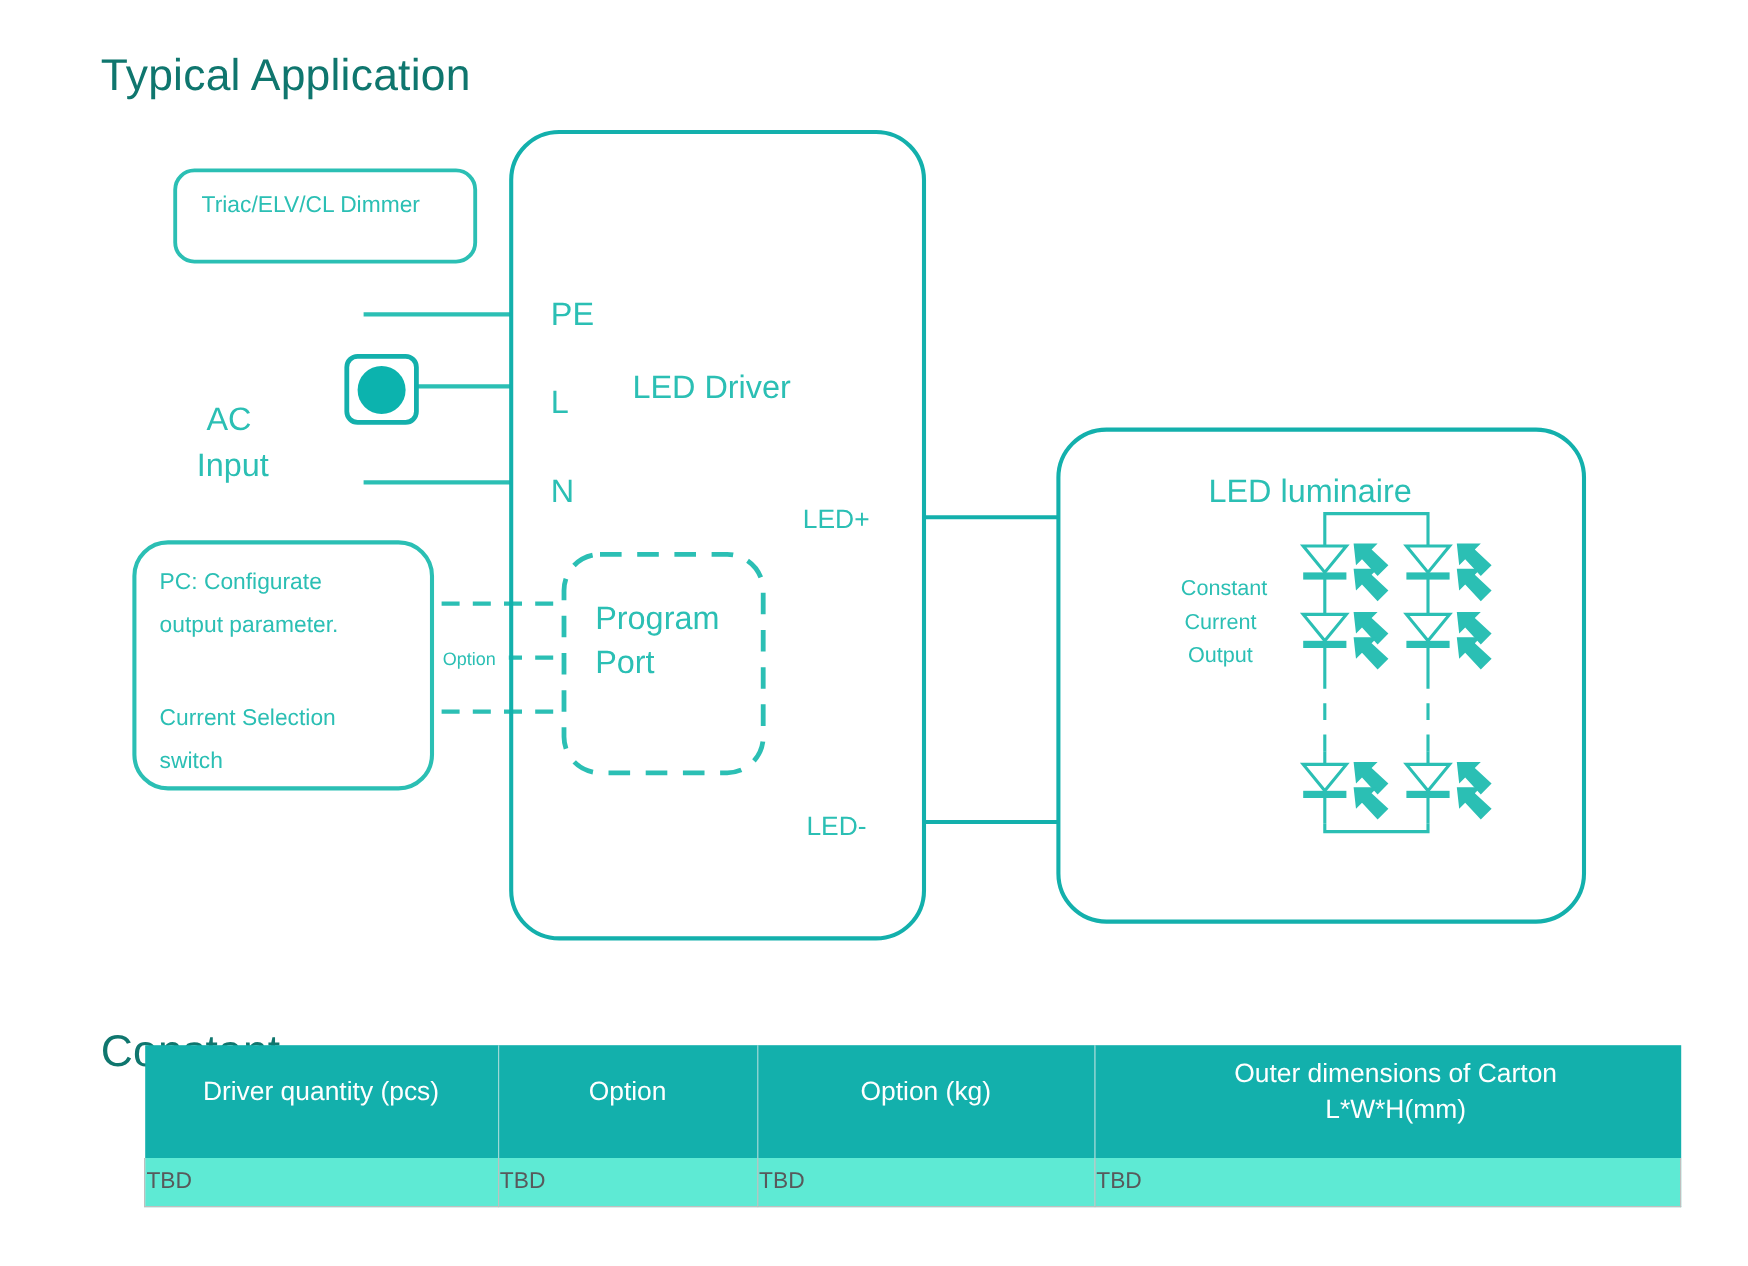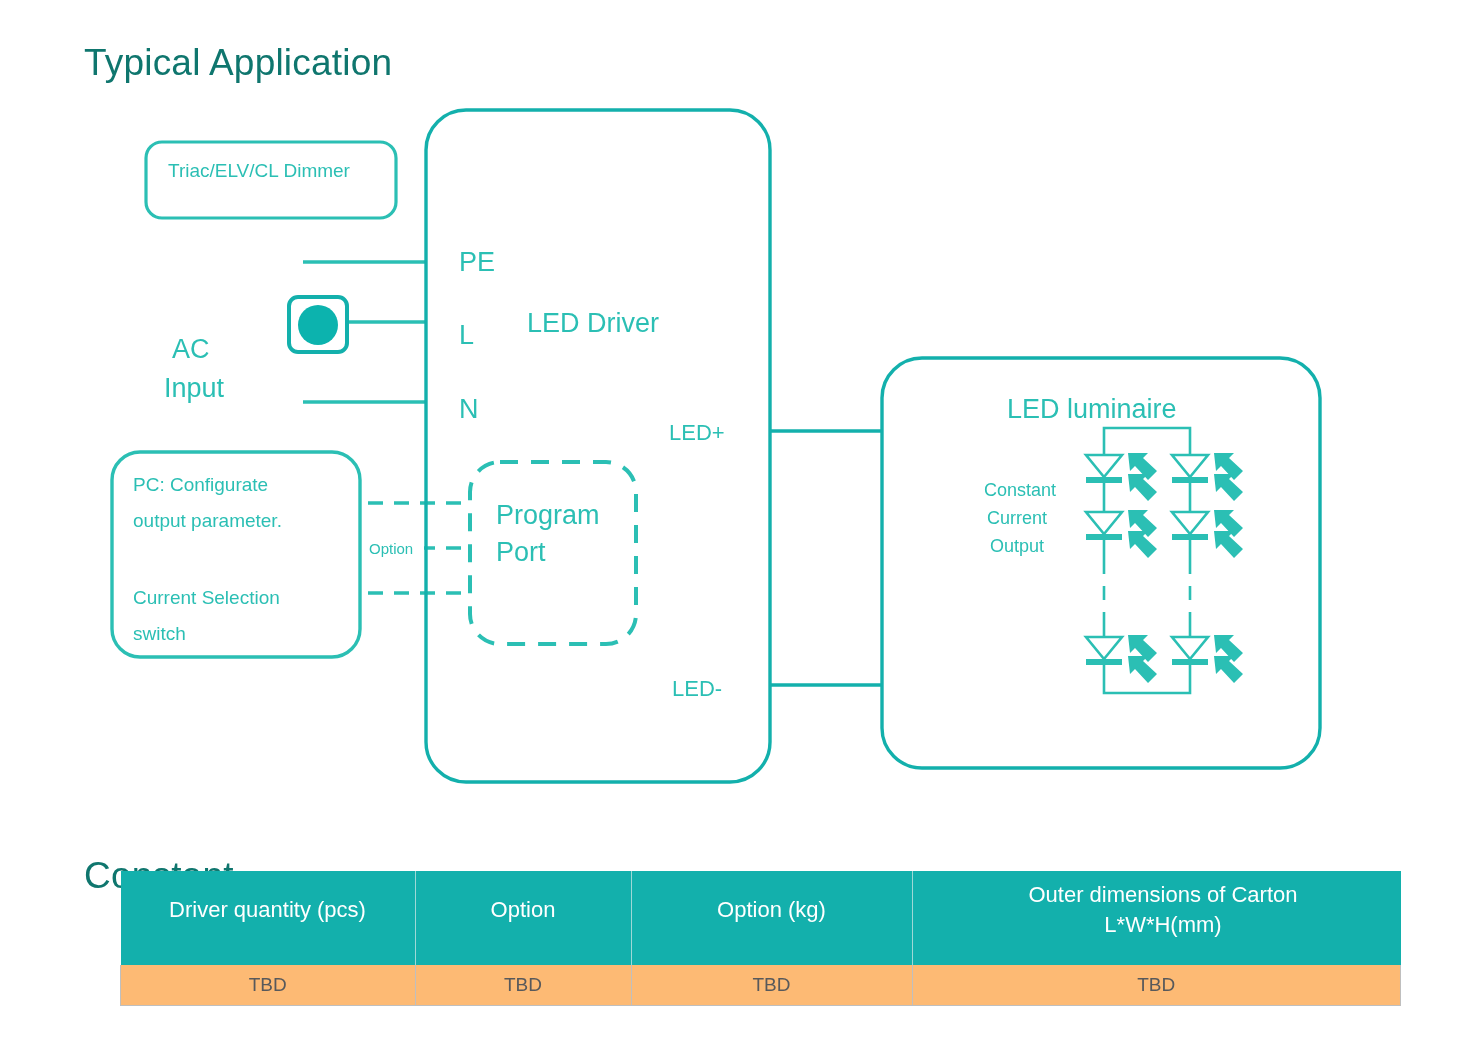--- a/index.html
+++ b/index.html
@@ -60,25 +60,24 @@
     font-weight: 400;
     height: 78px;
     vertical-align: middle;
     padding: 0 6px 16px 6px;
     border-right: 1px solid #9fd8d6;
     line-height: 1.35;
     text-align: center;
   }
   #packaging-table th:last-child { border-right: none; padding-left: 19px; }
   #packaging-table td {
-    background: #fdba74;
+    background: #5eead4;
     color: #58595b;
     font-size: 19px;
     height: 38px;
-    text-align: center;
     vertical-align: middle;
     border-right: 1px solid #bfbfbf;
     border-bottom: 1px solid #bfbfbf;
     border-left: 1px solid #bfbfbf;
   }
   #packaging-table td:not(:first-child) { border-left: none; }
   #packaging-table td:last-child { border-right: 1px solid #bfbfbf; }
   .col-a { width: 282px; }
   .col-b { width: 203px; }
   .col-c { width: 268px; }

